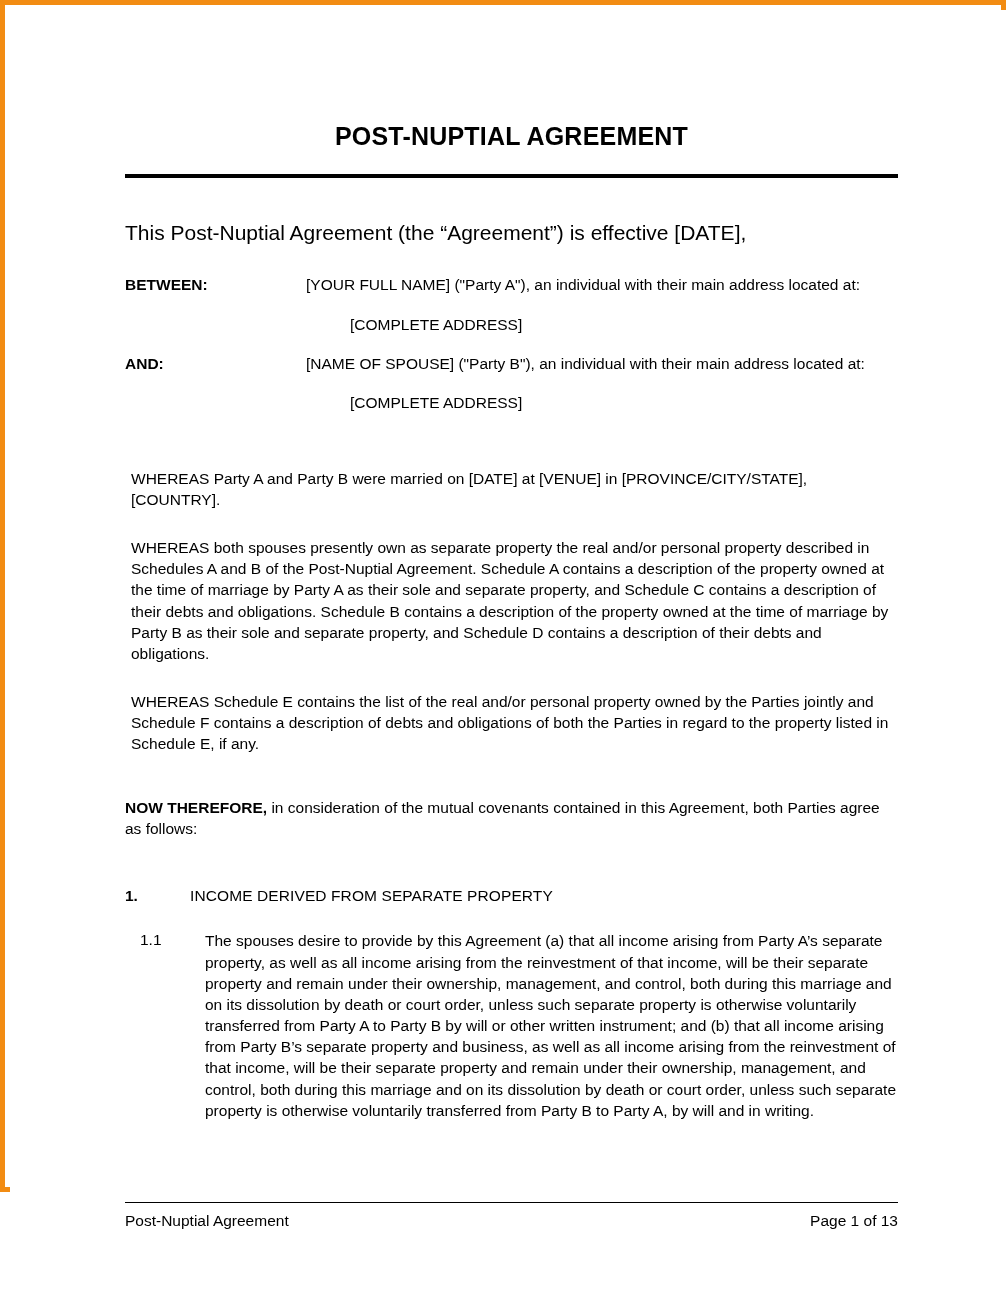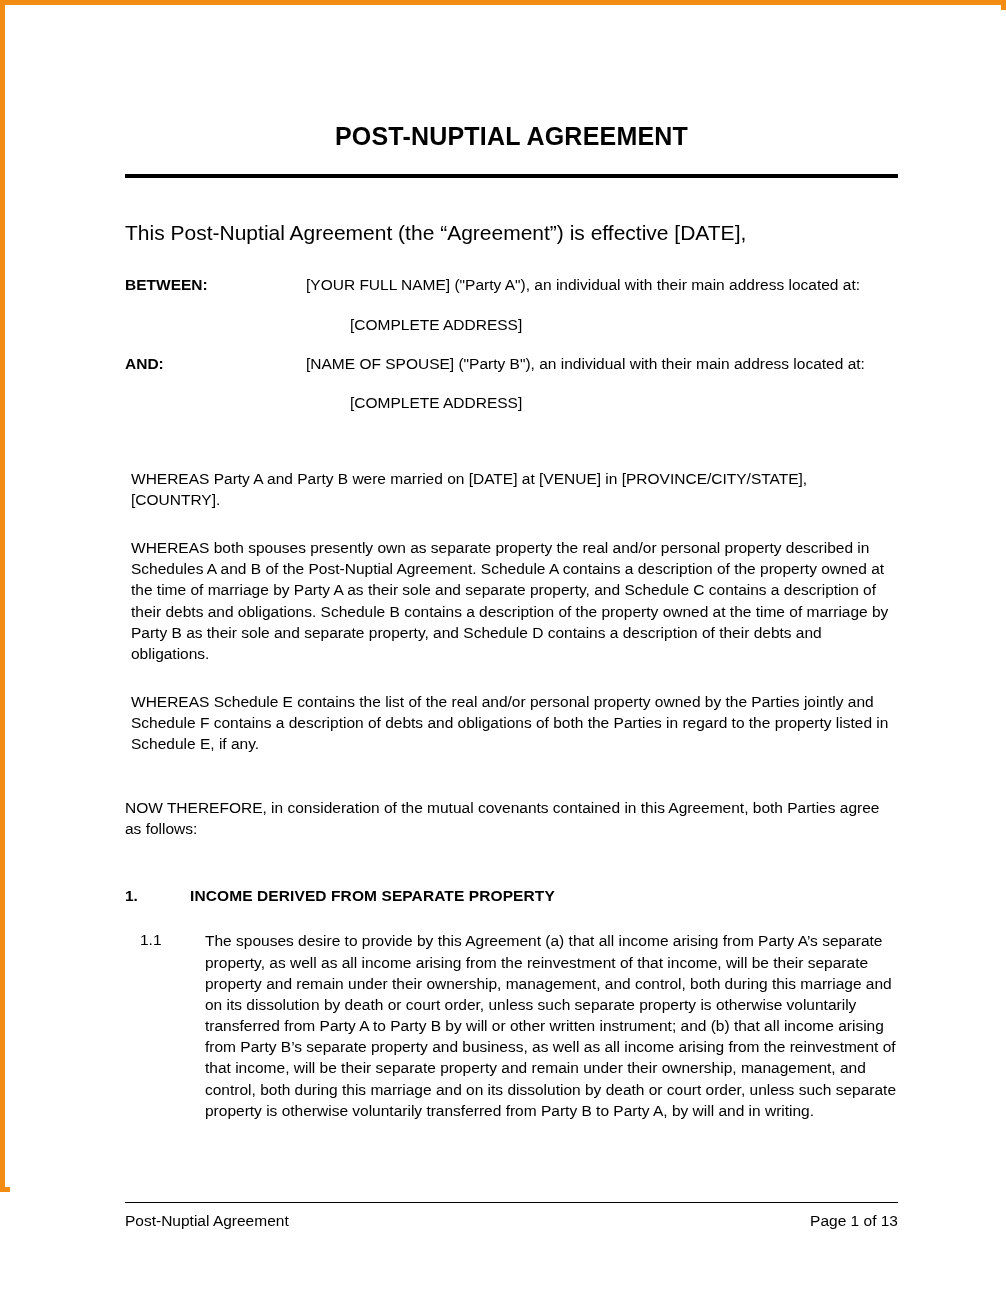--- a/index.html
+++ b/index.html
@@ -118,39 +118,39 @@
     text-align: left;
   }
   .para + .para { padding-top: 21px; }
 
   .nowtherefore {
     margin: 0;
     padding-top: 36px;
     font-size: 15.5px;
     line-height: 1.365;
   }
-  .nowtherefore .lead { font-weight: normal; }
+  .nowtherefore .lead { font-weight: bold; }
 
   
   .section { padding-top: 47px; }
 
   .section-head {
     display: flex;
     align-items: flex-start;
   }
   .num-col {
     width: 65px;
     flex: 0 0 65px;
     font-size: 15.5px;
     font-weight: bold;
     line-height: 1.33;
   }
   .section-head .heading-text {
     font-size: 15.5px;
-    font-weight: bold;
+    font-weight: normal;
     letter-spacing: 0.1px;
     line-height: 1.33;
   }
 
   .clause {
     display: flex;
     align-items: flex-start;
     padding-top: 24px;
     margin-left: 15px;
   }

